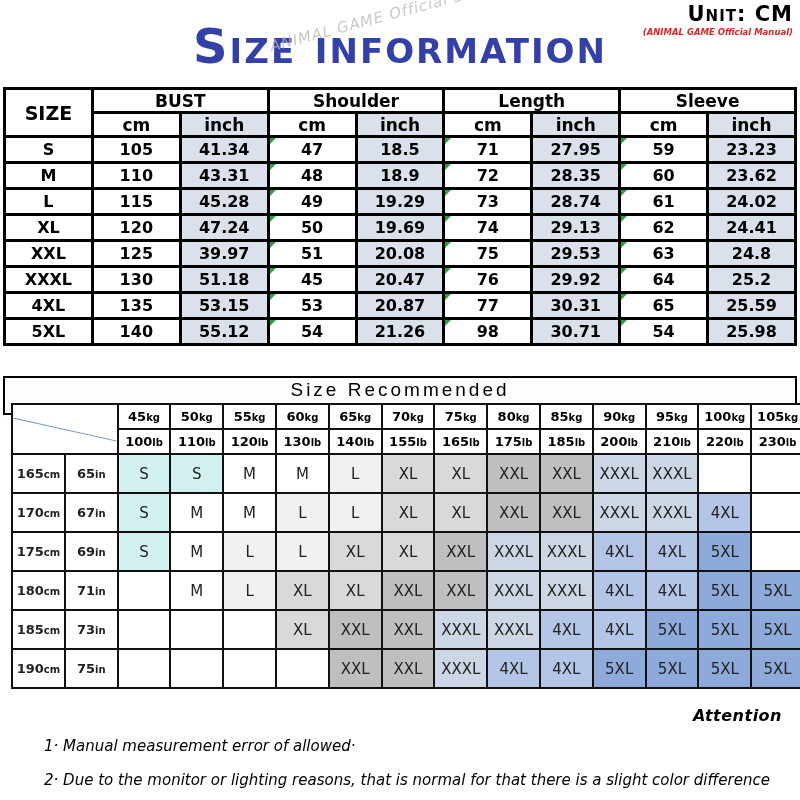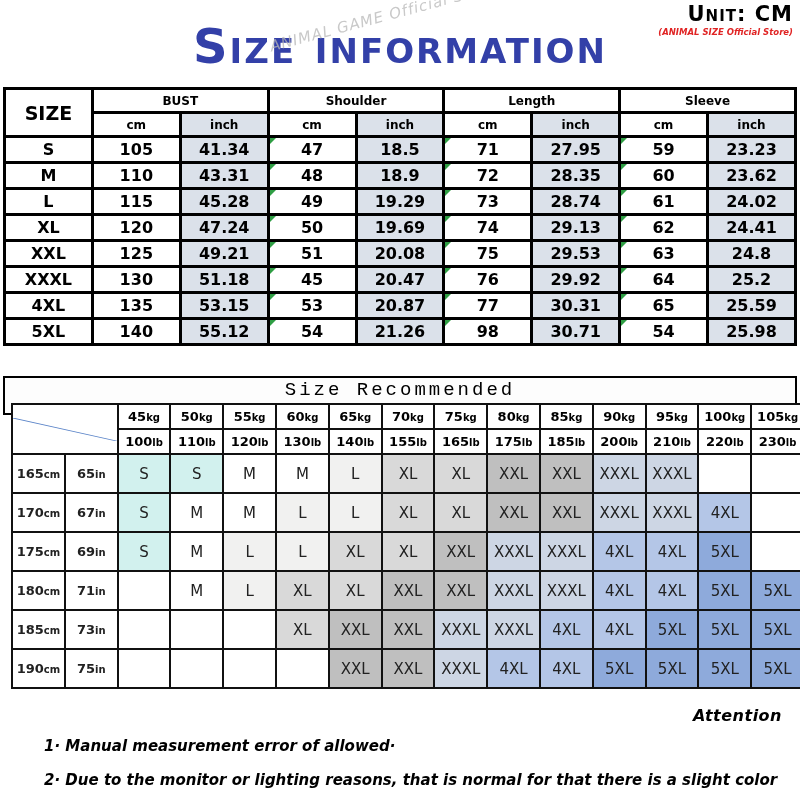--- a/index.html
+++ b/index.html
@@ -14,56 +14,56 @@
   .unit{font-variant:small-caps;font-size:21px;font-weight:600;letter-spacing:1px;}
   .store{color:#e02424;font-size:8.5px;font-weight:700;font-style:italic;margin-top:1px;}
   .title{position:absolute;top:18px;left:0;width:100%;margin:0;text-align:center;z-index:1;
          font-variant:small-caps;font-weight:600;font-size:48px;letter-spacing:2px;color:#3340a8;}
 
   
   table{border-collapse:collapse;table-layout:fixed;}
   #size-table{position:absolute;top:87px;left:3px;width:794px;border:3px solid #000;}
   #size-table th,#size-table td{border:3px solid #000;text-align:center;vertical-align:middle;
       position:relative;padding:0;overflow:hidden;}
-  #size-table th{height:21px;font-size:12px;font-weight:700;}
+  #size-table th{height:21px;font-size:17px;font-weight:700;}
   #size-table .corner{font-size:19px;}
   #size-table td{height:23px;font-size:16px;font-weight:700;}
   #size-table .rowlab{font-size:16px;}
   .inch{background:#dbe1ea;}
   .gt::before{content:"";position:absolute;top:0;left:0;width:0;height:0;
       border-top:6px solid #2f9e44;border-right:6px solid transparent;}
 
   
   .rec-title{position:absolute;top:376px;left:3px;width:794px;height:39px;box-sizing:border-box;
       border:2px solid #000;background:#fdfdfd;text-align:center;
-      font-family:Liberation Mono, monospace;font-size:19px;letter-spacing:3px;line-height:24px;}
+      font-family:Liberation Sans, sans-serif;font-size:19px;letter-spacing:3px;line-height:24px;}
   #rec-table{position:absolute;top:403px;left:11px;width:794px;border:2px solid #111;}
   #rec-table th,#rec-table td{border:2px solid #111;text-align:center;vertical-align:middle;
       padding:0;overflow:hidden;}
   #rec-table th{height:23px;font-size:13px;font-weight:600;background:#fff;}
   #rec-table .u{font-size:10px;font-weight:600;}
   #rec-table td{height:37px;font-size:15px;font-weight:500;color:#222;background:#fff;}
   #rec-table td.hl{font-size:13px;font-weight:600;background:#fff;}
   .corner-diag{background:#fff;padding:0;}
   .corner-diag svg{display:block;width:100%;height:100%;}
 
   
   .notes{position:absolute;top:706px;left:6px;width:776px;font-style:italic;
       font-family:"DejaVu Sans",sans-serif;}
   .notes-head{font-size:16px;font-weight:600;letter-spacing:.5px;text-align:right;}
-  .note-item{font-size:15px;font-weight:700;padding-left:38px;margin-top:8px;line-height:1.75;}
+  .note-item{font-size:15px;font-weight:400;padding-left:38px;margin-top:8px;line-height:1.75;}
 </style>
 </head>
 <body>
 
 <div class="page">
 
   <div class="unit-block">
     <div class="unit">Unit: CM</div>
-    <div class="store">(ANIMAL SIZE Official Store)</div>
+    <div class="store">(ANIMAL GAME Official Manual)</div>
   </div>
 
   <h1 class="title">Size information</h1>
   <div class="watermark">ANIMAL GAME Official Store</div>
 
   <table id="size-table">
     <thead>
       <tr>
         <th class="corner" rowspan="2">SIZE</th>
         <th colspan="2">BUST</th>
@@ -123,21 +123,21 @@
           <td class="gt">50</td>
           <td class="inch">19.69</td>
           <td class="gt">74</td>
           <td class="inch">29.13</td>
           <td class="gt">62</td>
           <td class="inch">24.41</td>
         </tr>
         <tr>
           <td class="rowlab">XXL</td>
           <td>125</td>
-          <td class="inch">49.21</td>
+          <td class="inch">39.97</td>
           <td class="gt">51</td>
           <td class="inch">20.08</td>
           <td class="gt">75</td>
           <td class="inch">29.53</td>
           <td class="gt">63</td>
           <td class="inch">24.8</td>
         </tr>
         <tr>
           <td class="rowlab">XXXL</td>
           <td>130</td>

